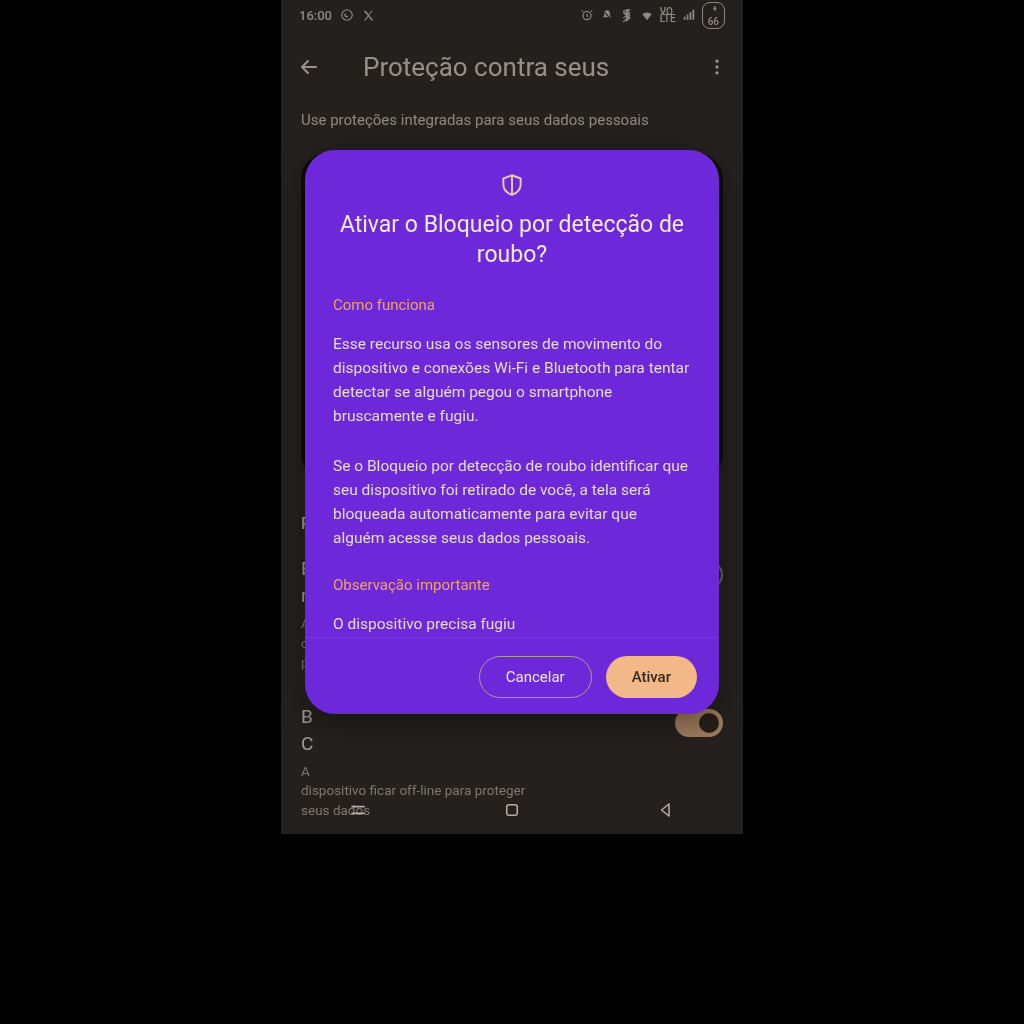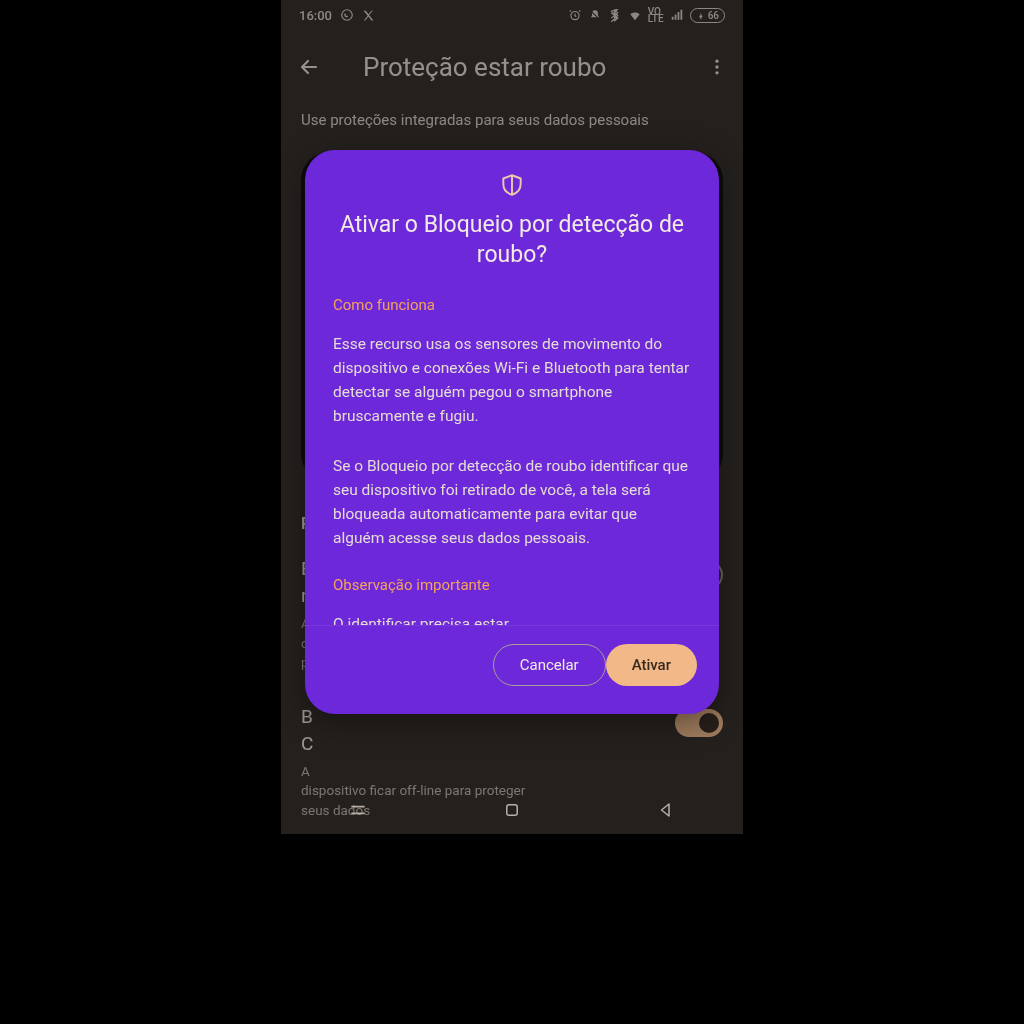--- a/index.html
+++ b/index.html
@@ -20,21 +20,21 @@
     font-size: 13px;
     color: #cfc8c2;
     font-weight: 500;
   }
   .statusbar .left { display: flex; align-items: center; gap: 8px; }
   .statusbar .right { margin-left: auto; display: flex; align-items: center; gap: 6px; }
   .statusbar .ico { width: 14px; height: 14px; display: inline-flex; align-items: center; justify-content: center; }
   .battery-pill {
     display: inline-flex; align-items: flex-end; gap: 3px;
     border: 1px solid #cfc8c2; border-radius: 8px;
-    padding: 1px 5px; font-size: 10px;
+    padding: 1px 5px; font-size: 10px; flex-direction: column;
   }
   
   .appbar {
     display: flex; align-items: center;
     padding: 22px 14px 28px 14px;
     gap: 18px;
   }
   .back-btn { width: 28px; height: 28px; display:flex; align-items:center; justify-content:center; }
   .appbar-title { font-size: 26px; font-weight: 400; color: #ded5cc; flex:1; text-align: left; padding-left: 22px;}
   .more-btn { width: 24px; height: 24px; display:flex; align-items:center; justify-content:center; }
@@ -88,22 +88,22 @@
   }
   .dialog-icon { display:flex; justify-content:center; margin-bottom: 12px; }
   .dialog-title {
     font-size: 23px; font-weight:400; color:#f1eae3; text-align:center;
     line-height:1.3; margin-bottom: 26px;
   }
   .accent-head { color:#f3a35b; font-size:15px; margin-bottom: 18px; }
   .para { color:#e4dcd4; font-size:15.5px; line-height:1.55; margin-bottom: 26px; }
   .dialog-footer {
     border-top: 1px solid rgba(255,255,255,0.08);
-    padding: 18px 22px 28px;
-    display:flex; justify-content:flex-end; 
+    padding: 18px 22px 16px;
+    display:flex; justify-content:flex-end; gap:14px;
   }
   .btn {
     height: 42px; border-radius: 21px;
     padding: 0 26px;
     font-size: 15px;
     display:inline-flex; align-items:center; justify-content:center;
     cursor:pointer;
   }
   .btn.outline { border:1px solid #a89e95; color:#f1eae3; background:transparent; }
   .btn.filled { background:#f3b887; color:#352a21; font-weight:500; border:none; }
@@ -173,21 +173,21 @@
       </span>
     </div>
   </div>
 
   <div class="appbar">
     <div class="back-btn">
       <svg viewBox="0 0 24 24" width="24" height="24" fill="none" stroke="#ded5cc" stroke-width="2.2" stroke-linecap="round" stroke-linejoin="round">
           <path d="M19 12H5M11 18l-6-6 6-6"></path>
         </svg>
     </div>
-    <div class="appbar-title">Proteção estar roubo</div>
+    <div class="appbar-title">Proteção contra seus</div>
     <div class="more-btn">
       <svg viewBox="0 0 24 24" width="20" height="20" fill="#ded5cc">
           <circle cx="12" cy="5" r="2"></circle>
           <circle cx="12" cy="12" r="2"></circle>
           <circle cx="12" cy="19" r="2"></circle>
         </svg>
     </div>
   </div>
 
   <div class="content">
@@ -234,21 +234,21 @@
         <svg viewBox="0 0 24 24" width="26" height="26" fill="none" stroke="#e9c9ad" stroke-width="1.8" stroke-linejoin="round">
             <path d="M12 3l8 3v5c0 5-3.5 8.5-8 10-4.5-1.5-8-5-8-10V6l8-3z"></path>
             <path d="M12 3v18"></path>
           </svg>
       </div>
       <div class="dialog-title">Ativar o Bloqueio por detecção de roubo?</div>
       <div class="accent-head">Como funciona</div>
       <div class="para">Esse recurso usa os sensores de movimento do dispositivo e conexões Wi-Fi e Bluetooth para tentar detectar se alguém pegou o smartphone bruscamente e fugiu.</div>
       <div class="para">Se o Bloqueio por detecção de roubo identificar que seu dispositivo foi retirado de você, a tela será bloqueada automaticamente para evitar que alguém acesse seus dados pessoais.</div>
       <div class="accent-head">Observação importante</div>
-      <div class="para" style="margin-bottom:0;">O identificar precisa estar</div>
+      <div class="para" style="margin-bottom:0;">O dispositivo precisa fugiu</div>
     </div>
     <div class="dialog-footer">
       <div class="btn outline">Cancelar</div>
       <div class="btn filled">Ativar</div>
     </div>
   </div>
 
   <div class="navbar">
     <div class="nav-ico">
       <svg viewBox="0 0 24 24" width="20" height="20" fill="none" stroke="#b6aea6" stroke-width="2">

